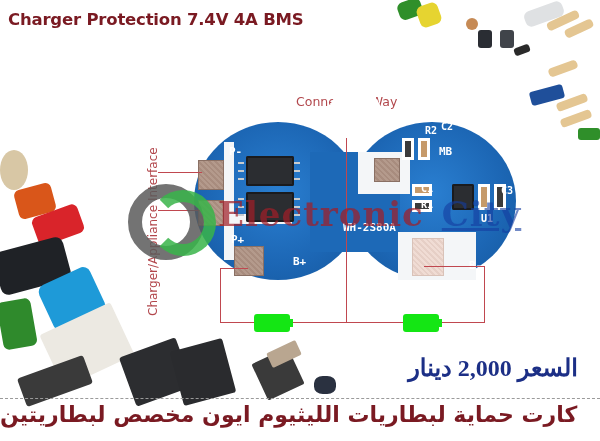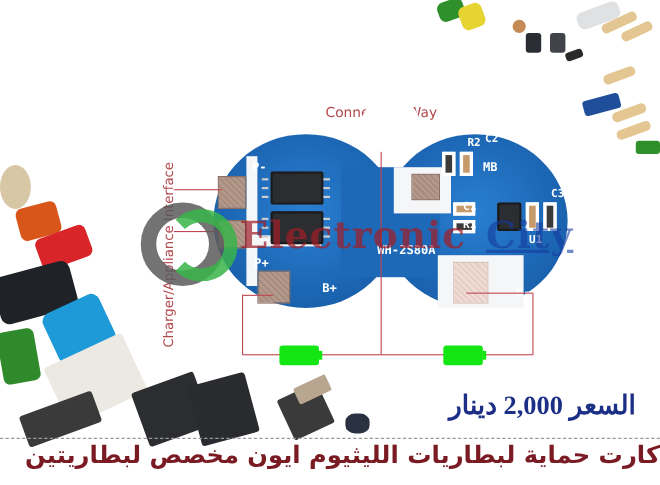--- a/index.html
+++ b/index.html
@@ -90,21 +90,21 @@
   .price {
     position: absolute; right: 22px; top: 354px;
     color: #1c2f86; font-family: Liberation Serif, serif; font-weight: bold; font-size: 24px;
     direction: rtl; white-space: nowrap;
   }
   .divider {
     position: absolute; left: 0; top: 398px; width: 600px; height: 0;
     border-top: 1px dashed #9a9a9a;
   }
   .subtitle {
-    position: absolute; left: 0; top: 402px; width: 600px; text-align: right;
+    position: absolute; left: 0; top: 402px; width: 600px; text-align: left;
     color: #7a1a22; font-family: "DejaVu Sans", sans-serif; font-weight: bold; font-size: 22px;
     direction: rtl; white-space: nowrap;
   }
 </style>
 </head>
 <body>
 
 <div>
   <div class="comp" style="left:0;top:150px;width:28px;height:40px;background:#d8c7a5;border-radius:50%;"></div>
   <div class="comp" style="left:16px;top:186px;width:38px;height:30px;background:#d9561a;transform:rotate(-15deg);"></div>
@@ -132,20 +132,21 @@
   <div class="comp" style="left:564px;top:24px;width:30px;height:9px;background:#e4c692;transform:rotate(-25deg);border-radius:4px;"></div>
   <div class="comp" style="left:514px;top:46px;width:16px;height:8px;background:#2a2a2a;transform:rotate(-20deg);border-radius:3px;"></div>
   <div class="comp" style="left:548px;top:64px;width:30px;height:9px;background:#e4c692;transform:rotate(-20deg);border-radius:4px;"></div>
   <div class="comp" style="left:530px;top:88px;width:34px;height:14px;background:#1f4f9a;transform:rotate(-15deg);border-radius:3px;"></div>
   <div class="comp" style="left:556px;top:98px;width:32px;height:9px;background:#e4c692;transform:rotate(-20deg);border-radius:4px;"></div>
   <div class="comp" style="left:560px;top:114px;width:32px;height:9px;background:#e4c692;transform:rotate(-20deg);border-radius:4px;"></div>
   <div class="comp" style="left:578px;top:128px;width:22px;height:12px;background:#2f8f2a;border-radius:3px;"></div>
 </div>
 
 <div class="title">
+  <div>Charger Protection 7.4V 4A BMS</div>
 </div>
 
 <div class="connection-way">Connection Way</div>
 <div class="vertical-label">Charger/Appliance Interface</div>
 
 <div class="pcb">
   <div class="pcb-lobe lobe-left"></div>
   <div class="pcb-lobe lobe-right"></div>
   <div class="pcb-waist"></div>
   <div class="notch-top"></div>
@@ -200,21 +201,21 @@
 
   <span class="pcb-label" style="left:14px;top:24px;">P-</span>
   <span class="pcb-label" style="left:16px;top:112px;">P+</span>
   <span class="pcb-label" style="left:78px;top:134px;">B+</span>
   <span class="pcb-label" style="left:254px;top:138px;color:#fff;">B-</span>
   <span class="pcb-label" style="left:224px;top:24px;text-align:center;">MB</span>
   <span class="pcb-label" style="left:210px;top:4px;font-size:10px;">R2</span>
   <span class="pcb-label" style="left:226px;top:0;font-size:10px;">C2</span>
   <span class="pcb-label" style="left:206px;top:62px;font-size:10px;">C1</span>
   <span class="pcb-label" style="left:206px;top:78px;font-size:10px;">R1</span>
-  <span class="pcb-label" style="left:286px;top:50px;font-size:10px;text-align:center;">C3</span>
+  <span class="pcb-label" style="left:286px;top:64px;font-size:10px;text-align:center;">C3</span>
   <span class="pcb-label" style="left:302px;top:50px;font-size:10px;">R3</span>
   <span class="pcb-label" style="left:266px;top:92px;font-size:10px;">U1</span>
   <span class="pcb-label" style="left:128px;top:100px;font-size:11px;">WH-2S80A</span>
 </div>
 
 <div>
   <div class="wire" style="left:158px;top:172px;width:44px;height:1px;"></div>
   <div class="wire" style="left:158px;top:210px;width:44px;height:1px;"></div>
   <div class="wire" style="left:346px;top:138px;width:1px;height:184px;"></div>
   <div class="wire" style="left:220px;top:268px;width:28px;height:1px;"></div>

